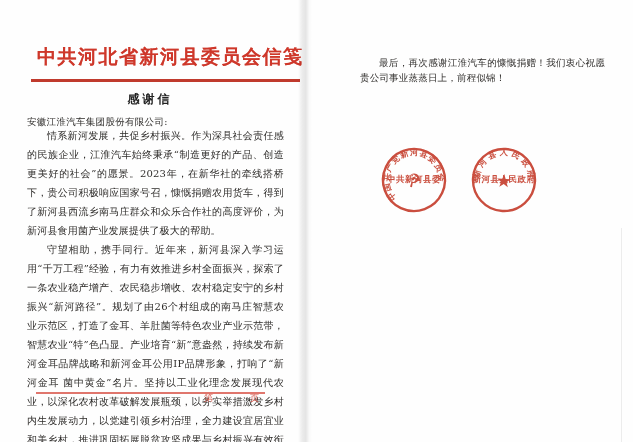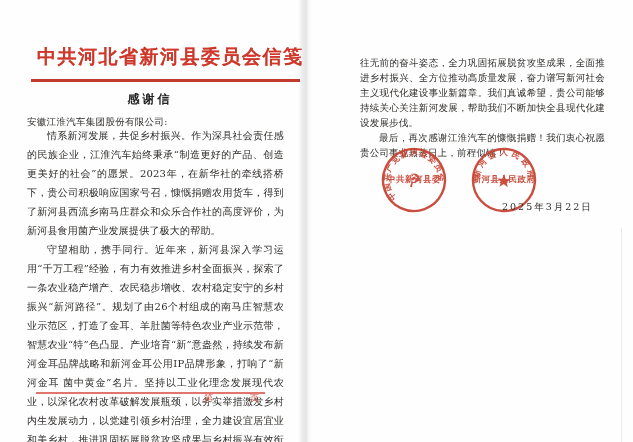--- a/index.html
+++ b/index.html
@@ -76,21 +76,20 @@
       <p>守望相助，携手同行。近年来，新河县深入学习运用“千万工程”经验，有力有效推进乡村全面振兴，探索了一条农业稳产增产、农民稳步增收、农村稳定安宁的乡村振兴“新河路径”。规划了由26个村组成的南马庄智慧农业示范区，打造了金耳、羊肚菌等特色农业产业示范带，智慧农业“特”色凸显。产业培育“新”意盎然，持续发布新河金耳品牌战略和新河金耳公用IP品牌形象，打响了“新河金耳 菌中黄金”名片。坚持以工业化理念发展现代农业，以深化农村改革破解发展瓶颈，以务实举措激发乡村内生发展动力，以党建引领乡村治理，全力建设宜居宜业和美乡村，推进巩固拓展脱贫攻坚成果与乡村振兴有效衔接，助力县域经济高质量发展。当前的新河，正处在加快发展的关键期，政策机遇汇集叠加、基础设施日渐完善、干群信心满怀，发展环境之优、势头之强、前景之好前所未有的一年，我们将倍加珍惜在携手奋进中结下的深厚友谊，以永不懈怠的精神状态、一</p>
     </div>
     <div class="footer-rule"></div>
     <div class="page-number">第　页</div>
   </div>
 
   <div class="gutter"></div>
 
   <div class="page page-right">
     <div class="body-right">
-      <p class="no-indent">往无前的奋斗姿态，全力巩固拓展脱贫攻坚成果，全面推进乡村振兴、全方位推动高质量发展，奋力谱写新河社会主义现代化建设事业新篇章。我们真诚希望，贵公司能够持续关心关注新河发展，帮助我们不断加快全县现代化建设发展步伐。</p>
       <p>最后，再次感谢江淮汽车的慷慨捐赠！我们衷心祝愿贵公司事业蒸蒸日上，前程似锦！</p>
     </div>
 
     <div class="seal seal-party">
       <svg width="68" height="68" viewBox="0 0 68 68">
         <circle cx="34" cy="34" r="31" fill="none" stroke="#c6402f" stroke-width="2.4"></circle>
         <defs>
           <path id="rimPathParty" d="M 34 59 A 25 25 0 1 1 34.02 59"></path>
         </defs>
         <text font-size="8.2" fill="#c6402f" font-weight="bold" letter-spacing="1">
@@ -108,17 +107,16 @@
           <path id="rimPathGov" d="M 34 59 A 25 25 0 1 1 34.02 59"></path>
         </defs>
         <text font-size="8.2" fill="#c6402f" font-weight="bold" letter-spacing="3">
           <textPath href="#rimPathGov" startOffset="50%" text-anchor="middle">新河县人民政府</textPath>
         </text>
         <text x="34" y="41" text-anchor="middle" font-size="18" fill="#c6402f">★</text>
       </svg>
       <div class="seal-banner">新河县人民政府</div>
     </div>
 
-    <div class="date-line">2025年3月22日</div>
   </div>
 
   <div class="edge-shadow"></div>
 </div>
 
 </body></html>

